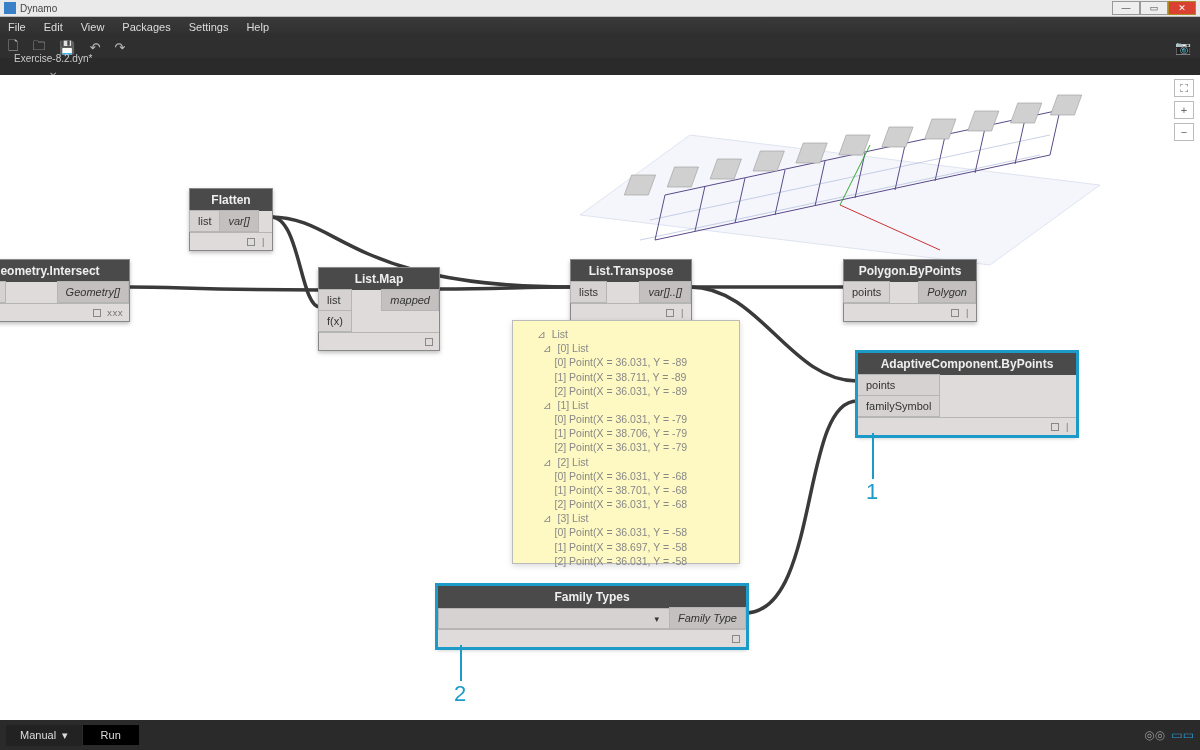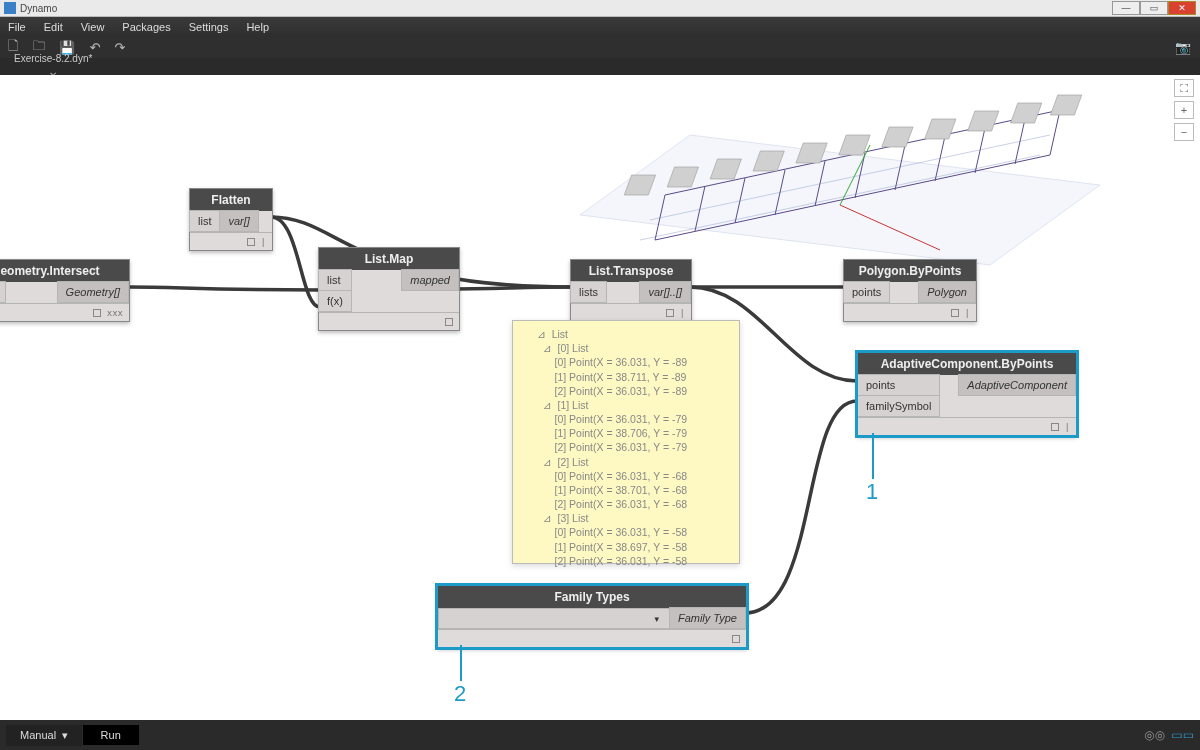--- a/index.html
+++ b/index.html
@@ -195,21 +195,21 @@
       <div class="node-outputs">
           <div class="io out dark">var[]</div>
         </div>
     </div>
     <div class="node-footer">
         <span class="sq"></span>
         <span class="txt">|</span>
       </div>
   </div>
 
-  <div class="node" style="left:318px; top:172px; width:142px;">
+  <div class="node" style="left:318px; top:192px; width:122px;">
     <div class="node-title">List.Map</div>
     <div class="node-body">
       <div class="node-inputs">
         <div class="io">list</div>
         <div class="io">f(x)</div>
       </div>
       <div style="flex:1"></div>
       <div class="node-outputs">
           <div class="io out dark">mapped</div>
         </div>
@@ -254,23 +254,20 @@
   </div>
 
   <div class="node highlight" style="left:857px; top:277px; width:220px;">
     <div class="node-title">AdaptiveComponent.ByPoints</div>
     <div class="node-body">
       <div class="node-inputs">
         <div class="io">points</div>
         <div class="io">familySymbol</div>
       </div>
       <div style="flex:1"></div>
-      <div class="node-outputs">
-          <div class="io out dark">AdaptiveComponent</div>
-        </div>
     </div>
     <div class="node-footer">
         <span class="sq"></span>
         <span class="txt">|</span>
       </div>
   </div>
 
   <div class="node highlight" style="left:437px; top:510px; width:310px;">
     <div class="node-title">Family Types</div>
     <div class="node-body">

